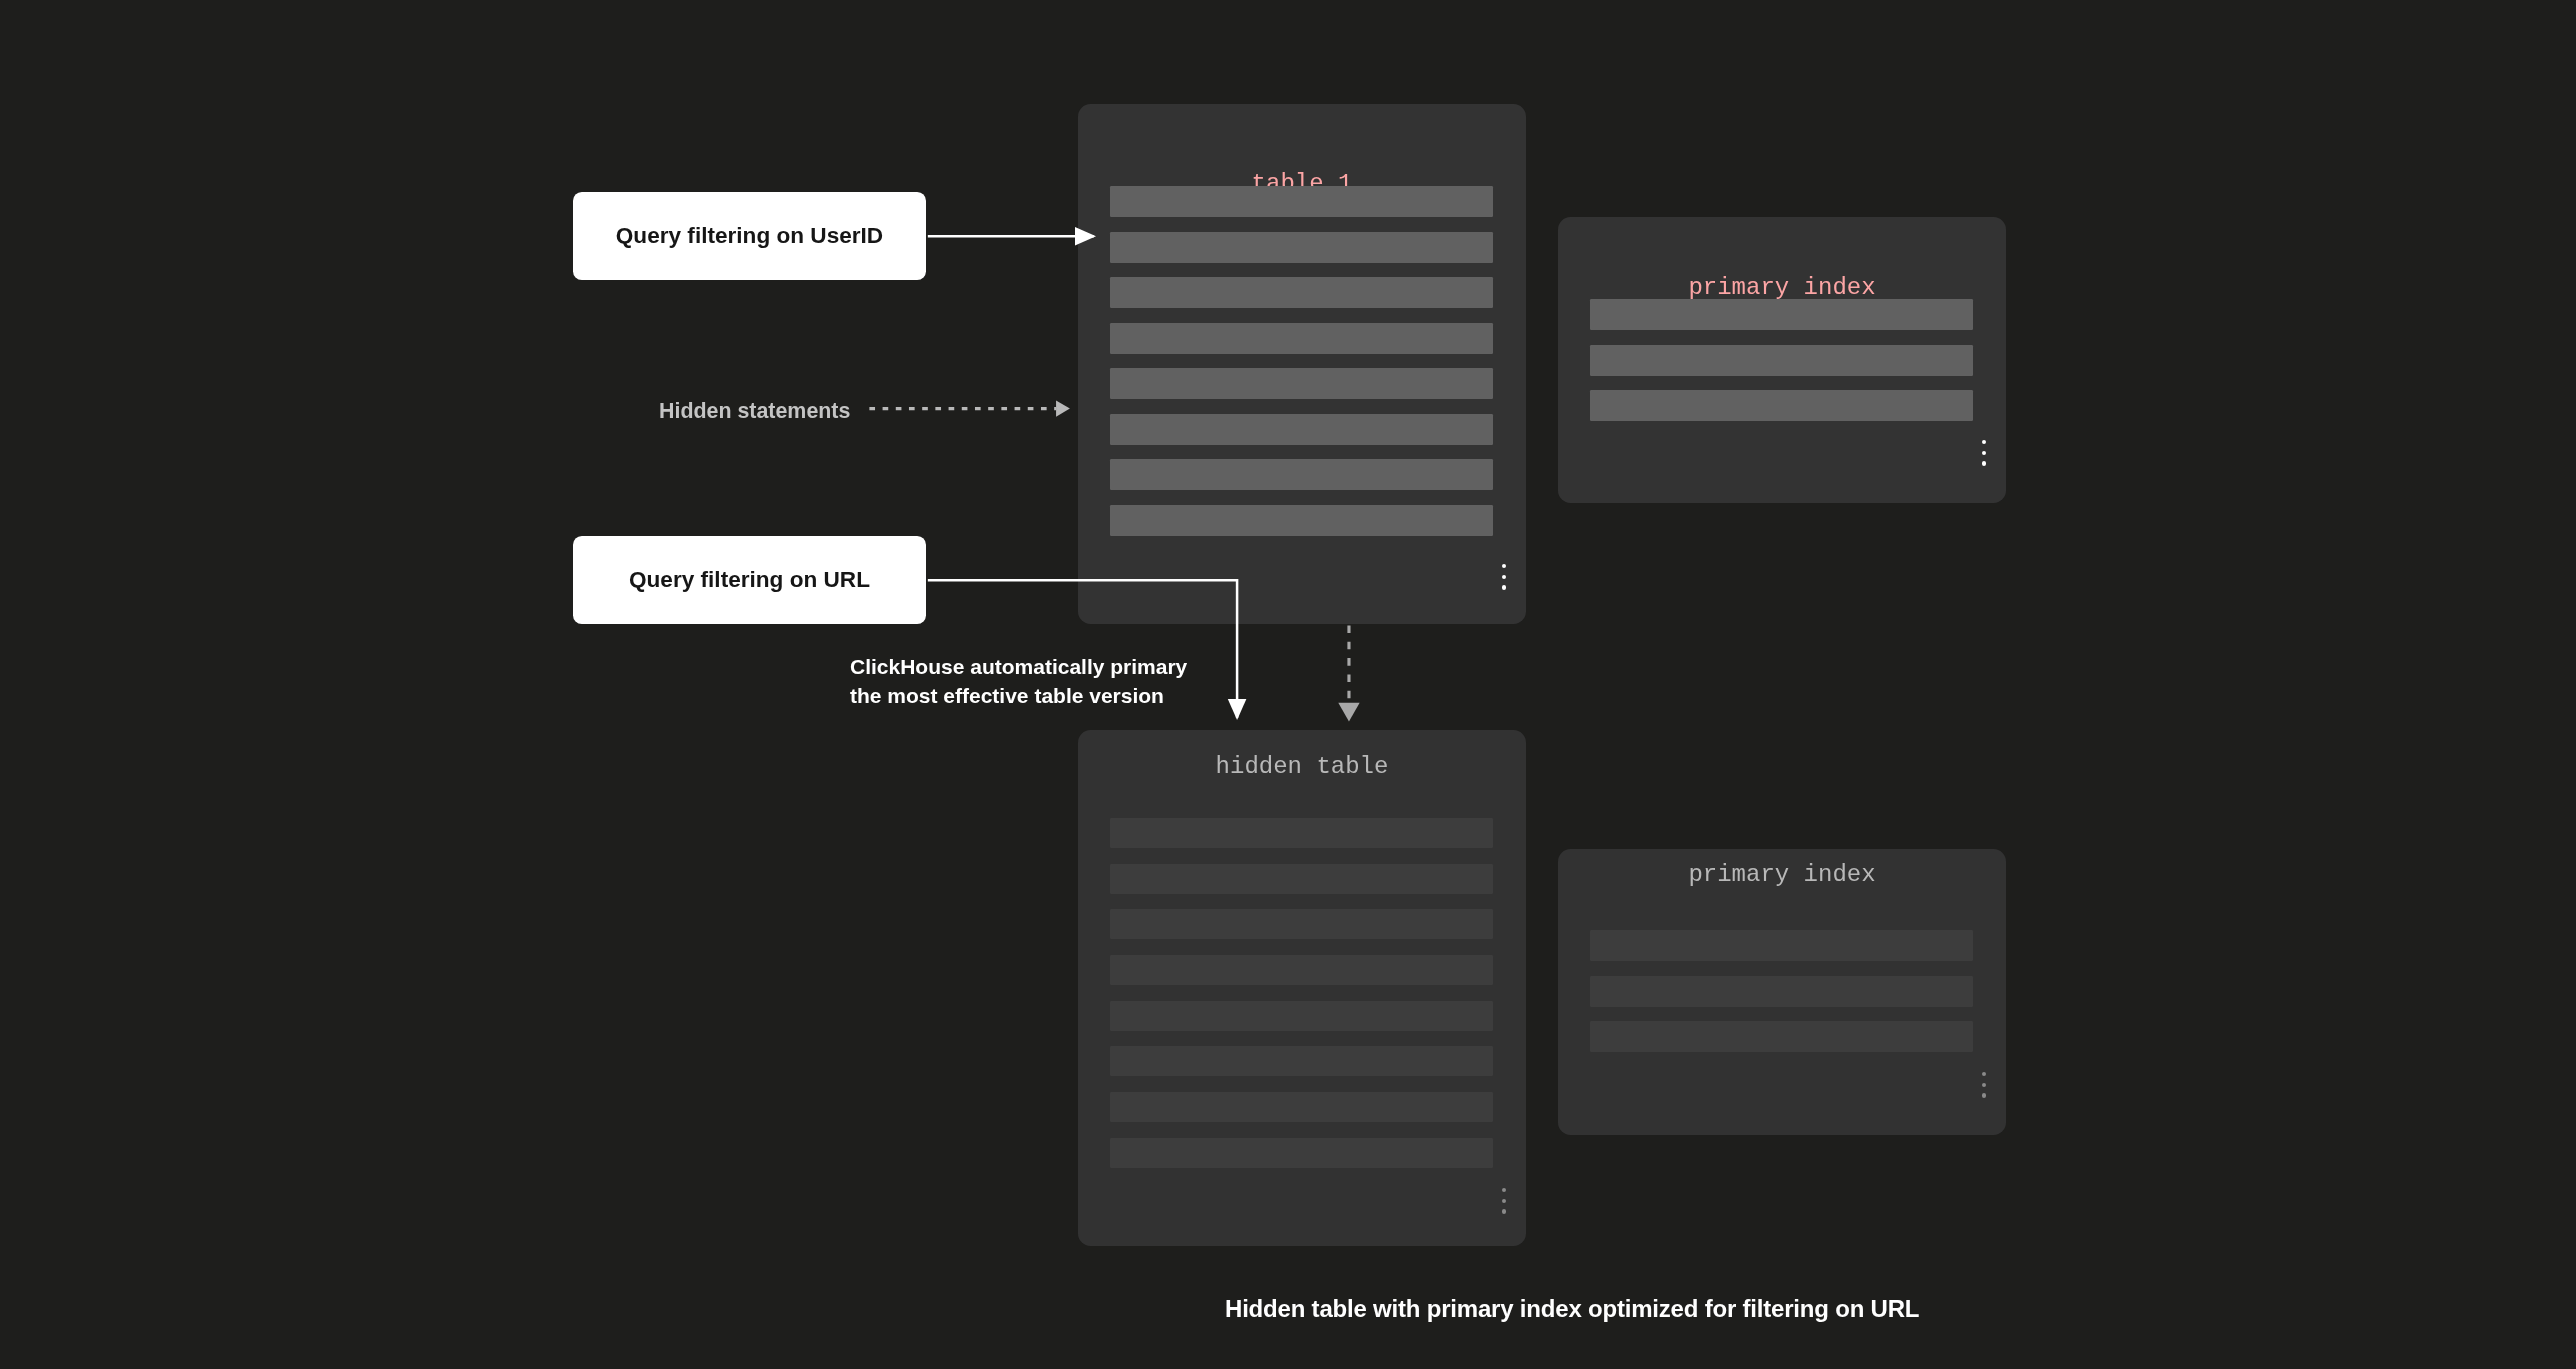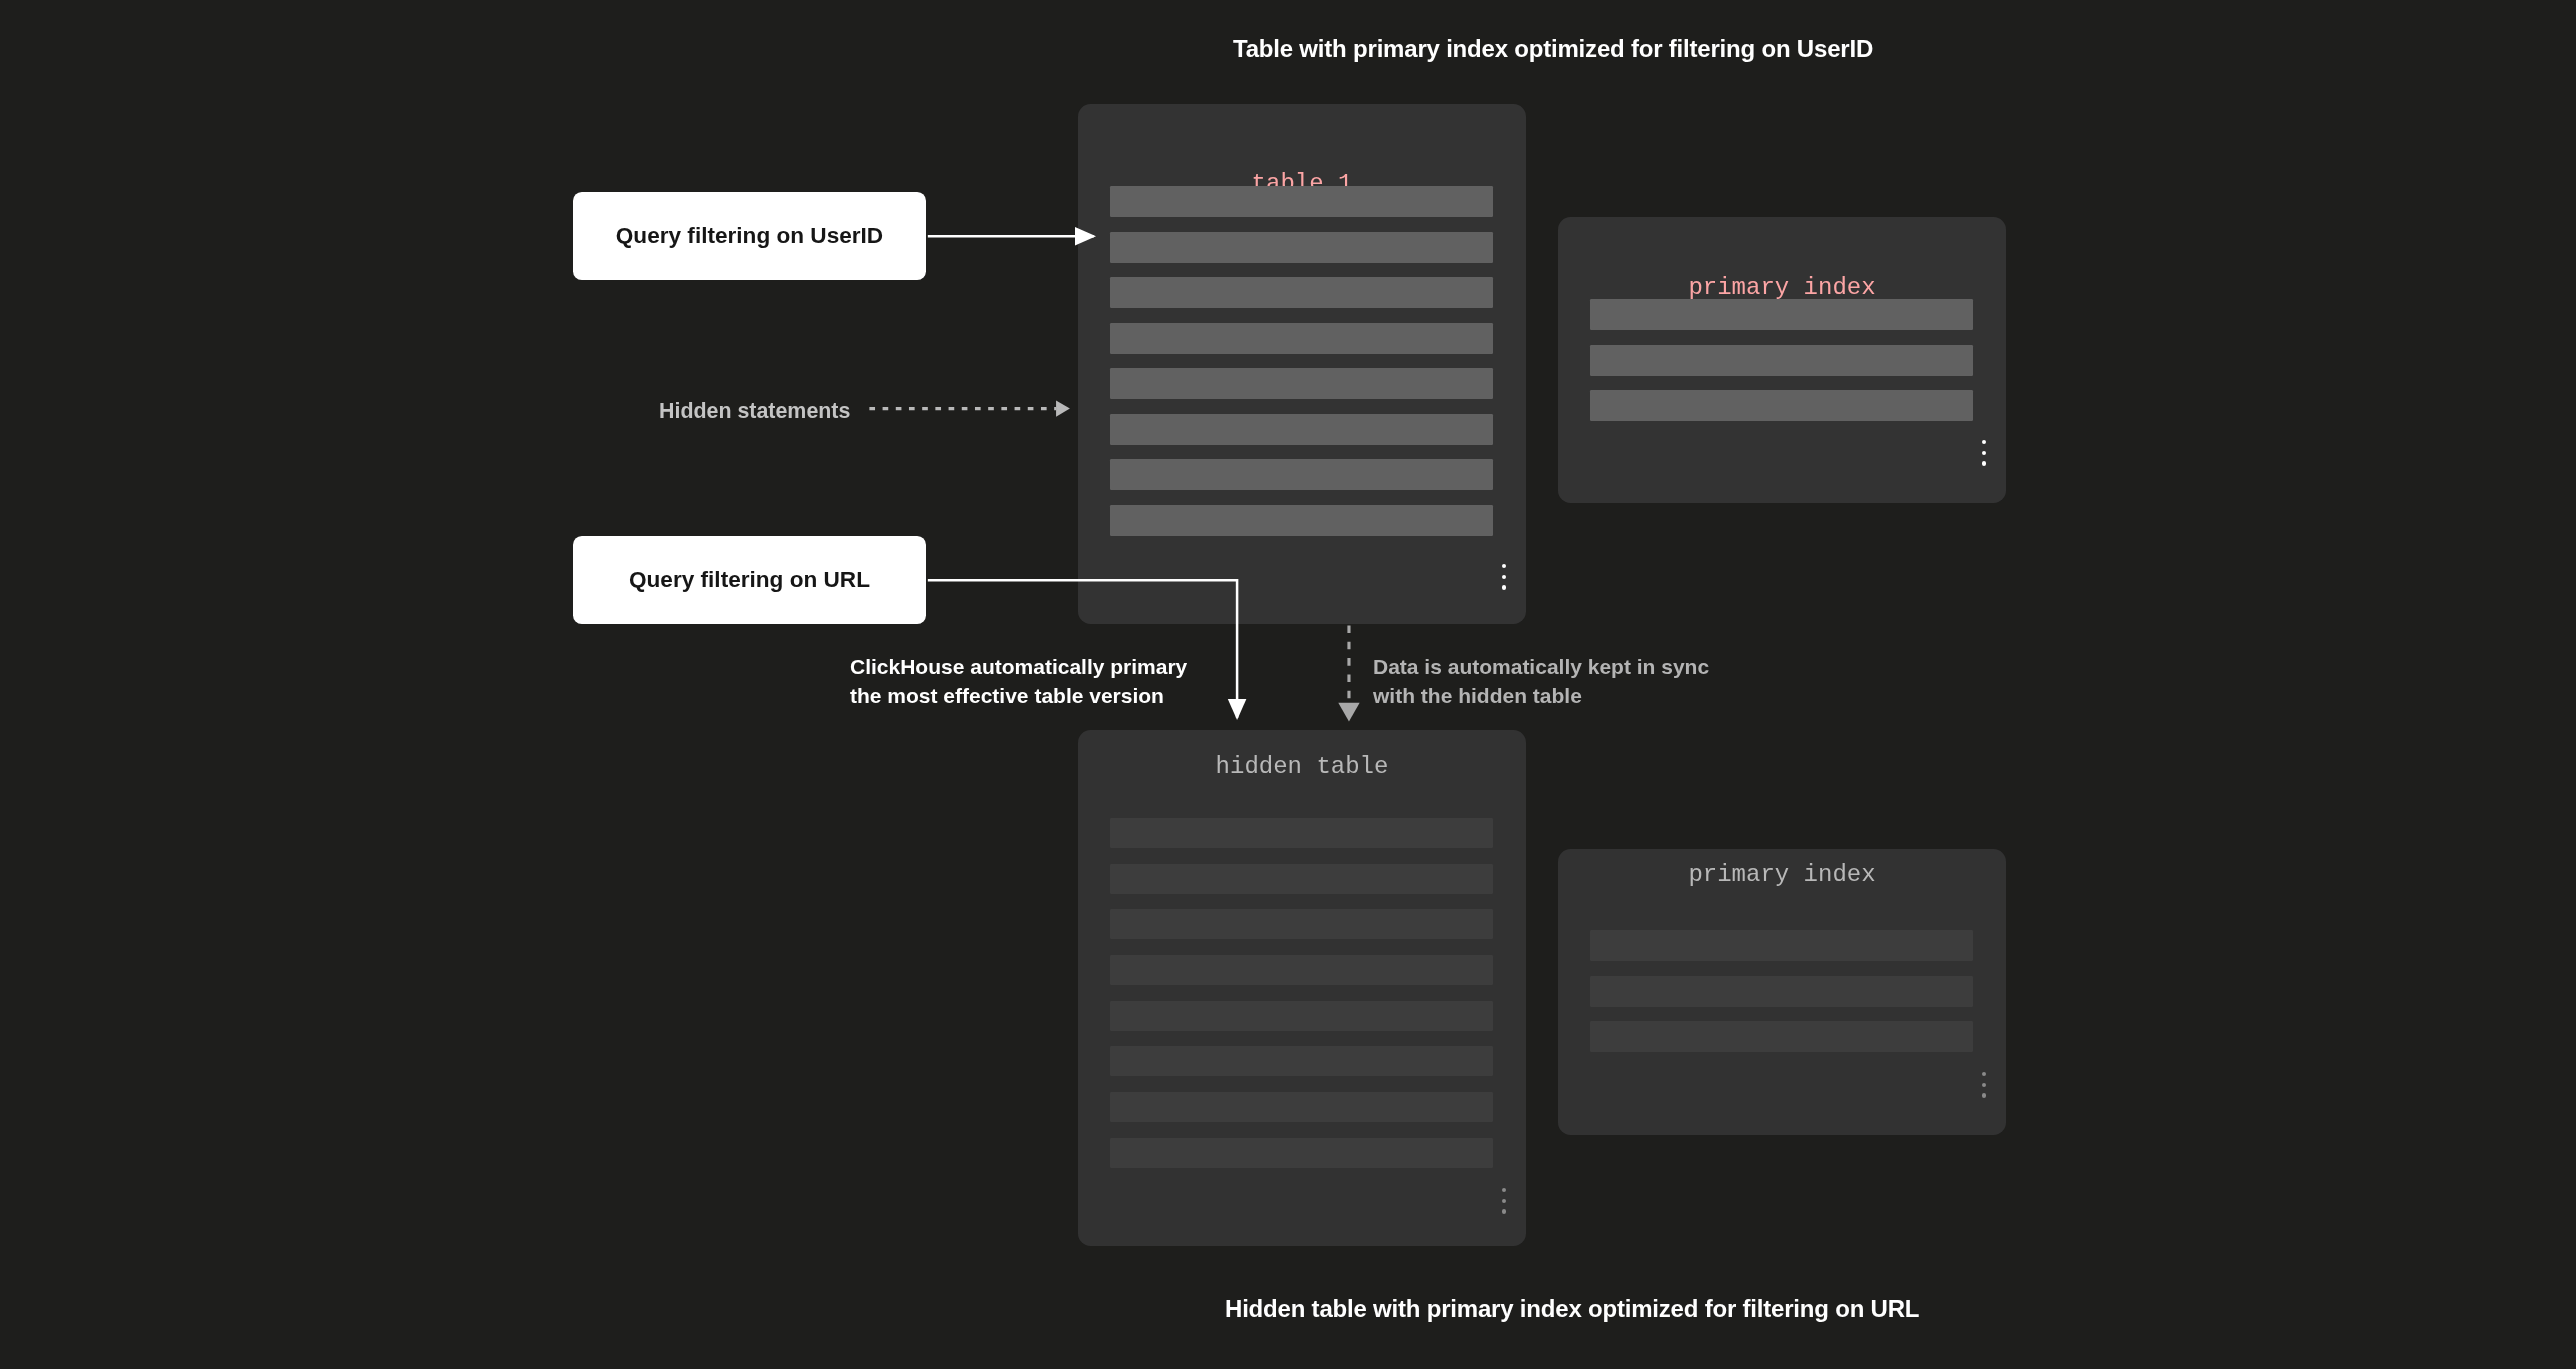--- a/index.html
+++ b/index.html
@@ -131,21 +131,20 @@
     width: 2576px;
     height: 1369px;
     pointer-events: none;
   }
 </style>
 </head>
 <body>
 
 <div id="stage">
 
-  <div class="caption" id="caption-top">Table with primary index optimized for filtering on UserID</div>
 
   <div class="card bright" id="table1-card"></div>
   <div class="card-title bright" id="table1-title" style="left:1078px; width:448px;">table 1</div>
   <div class="rows bright" id="table1-rows" style="left:1110px; top:186px; width:383px;">
     <div class="row"></div>
     <div class="row"></div>
     <div class="row"></div>
     <div class="row"></div>
     <div class="row"></div>
     <div class="row"></div>
@@ -206,24 +205,20 @@
 
   <div class="query-box" id="query-url">Query filtering on URL</div>
 
   <div class="annot" id="annot-insert">Hidden statements</div>
 
   <div class="annot" id="annot-choose">
     <div>ClickHouse automatically primary</div>
     <div>the most effective table version</div>
   </div>
 
-  <div class="annot" id="annot-sync">
-    <div>Data is automatically kept in sync</div>
-    <div>with the hidden table</div>
-  </div>
 
   <svg id="wires" viewBox="0 0 4098 2178">
     <defs>
       <marker id="arrow-white" markerWidth="9" markerHeight="9" refX="7.5" refY="4.5" orient="auto" markerUnits="strokeWidth">
         <path d="M0,0.8 L8.4,4.5 L0,8.2 z" fill="#ffffff"></path>
       </marker>
       <marker id="arrow-gray" markerWidth="9" markerHeight="9" refX="3" refY="4.5" orient="auto" markerUnits="strokeWidth">
         <path d="M0,0.8 L8.4,4.5 L0,8.2 z" fill="#a8a8a8"></path>
       </marker>
     </defs>

